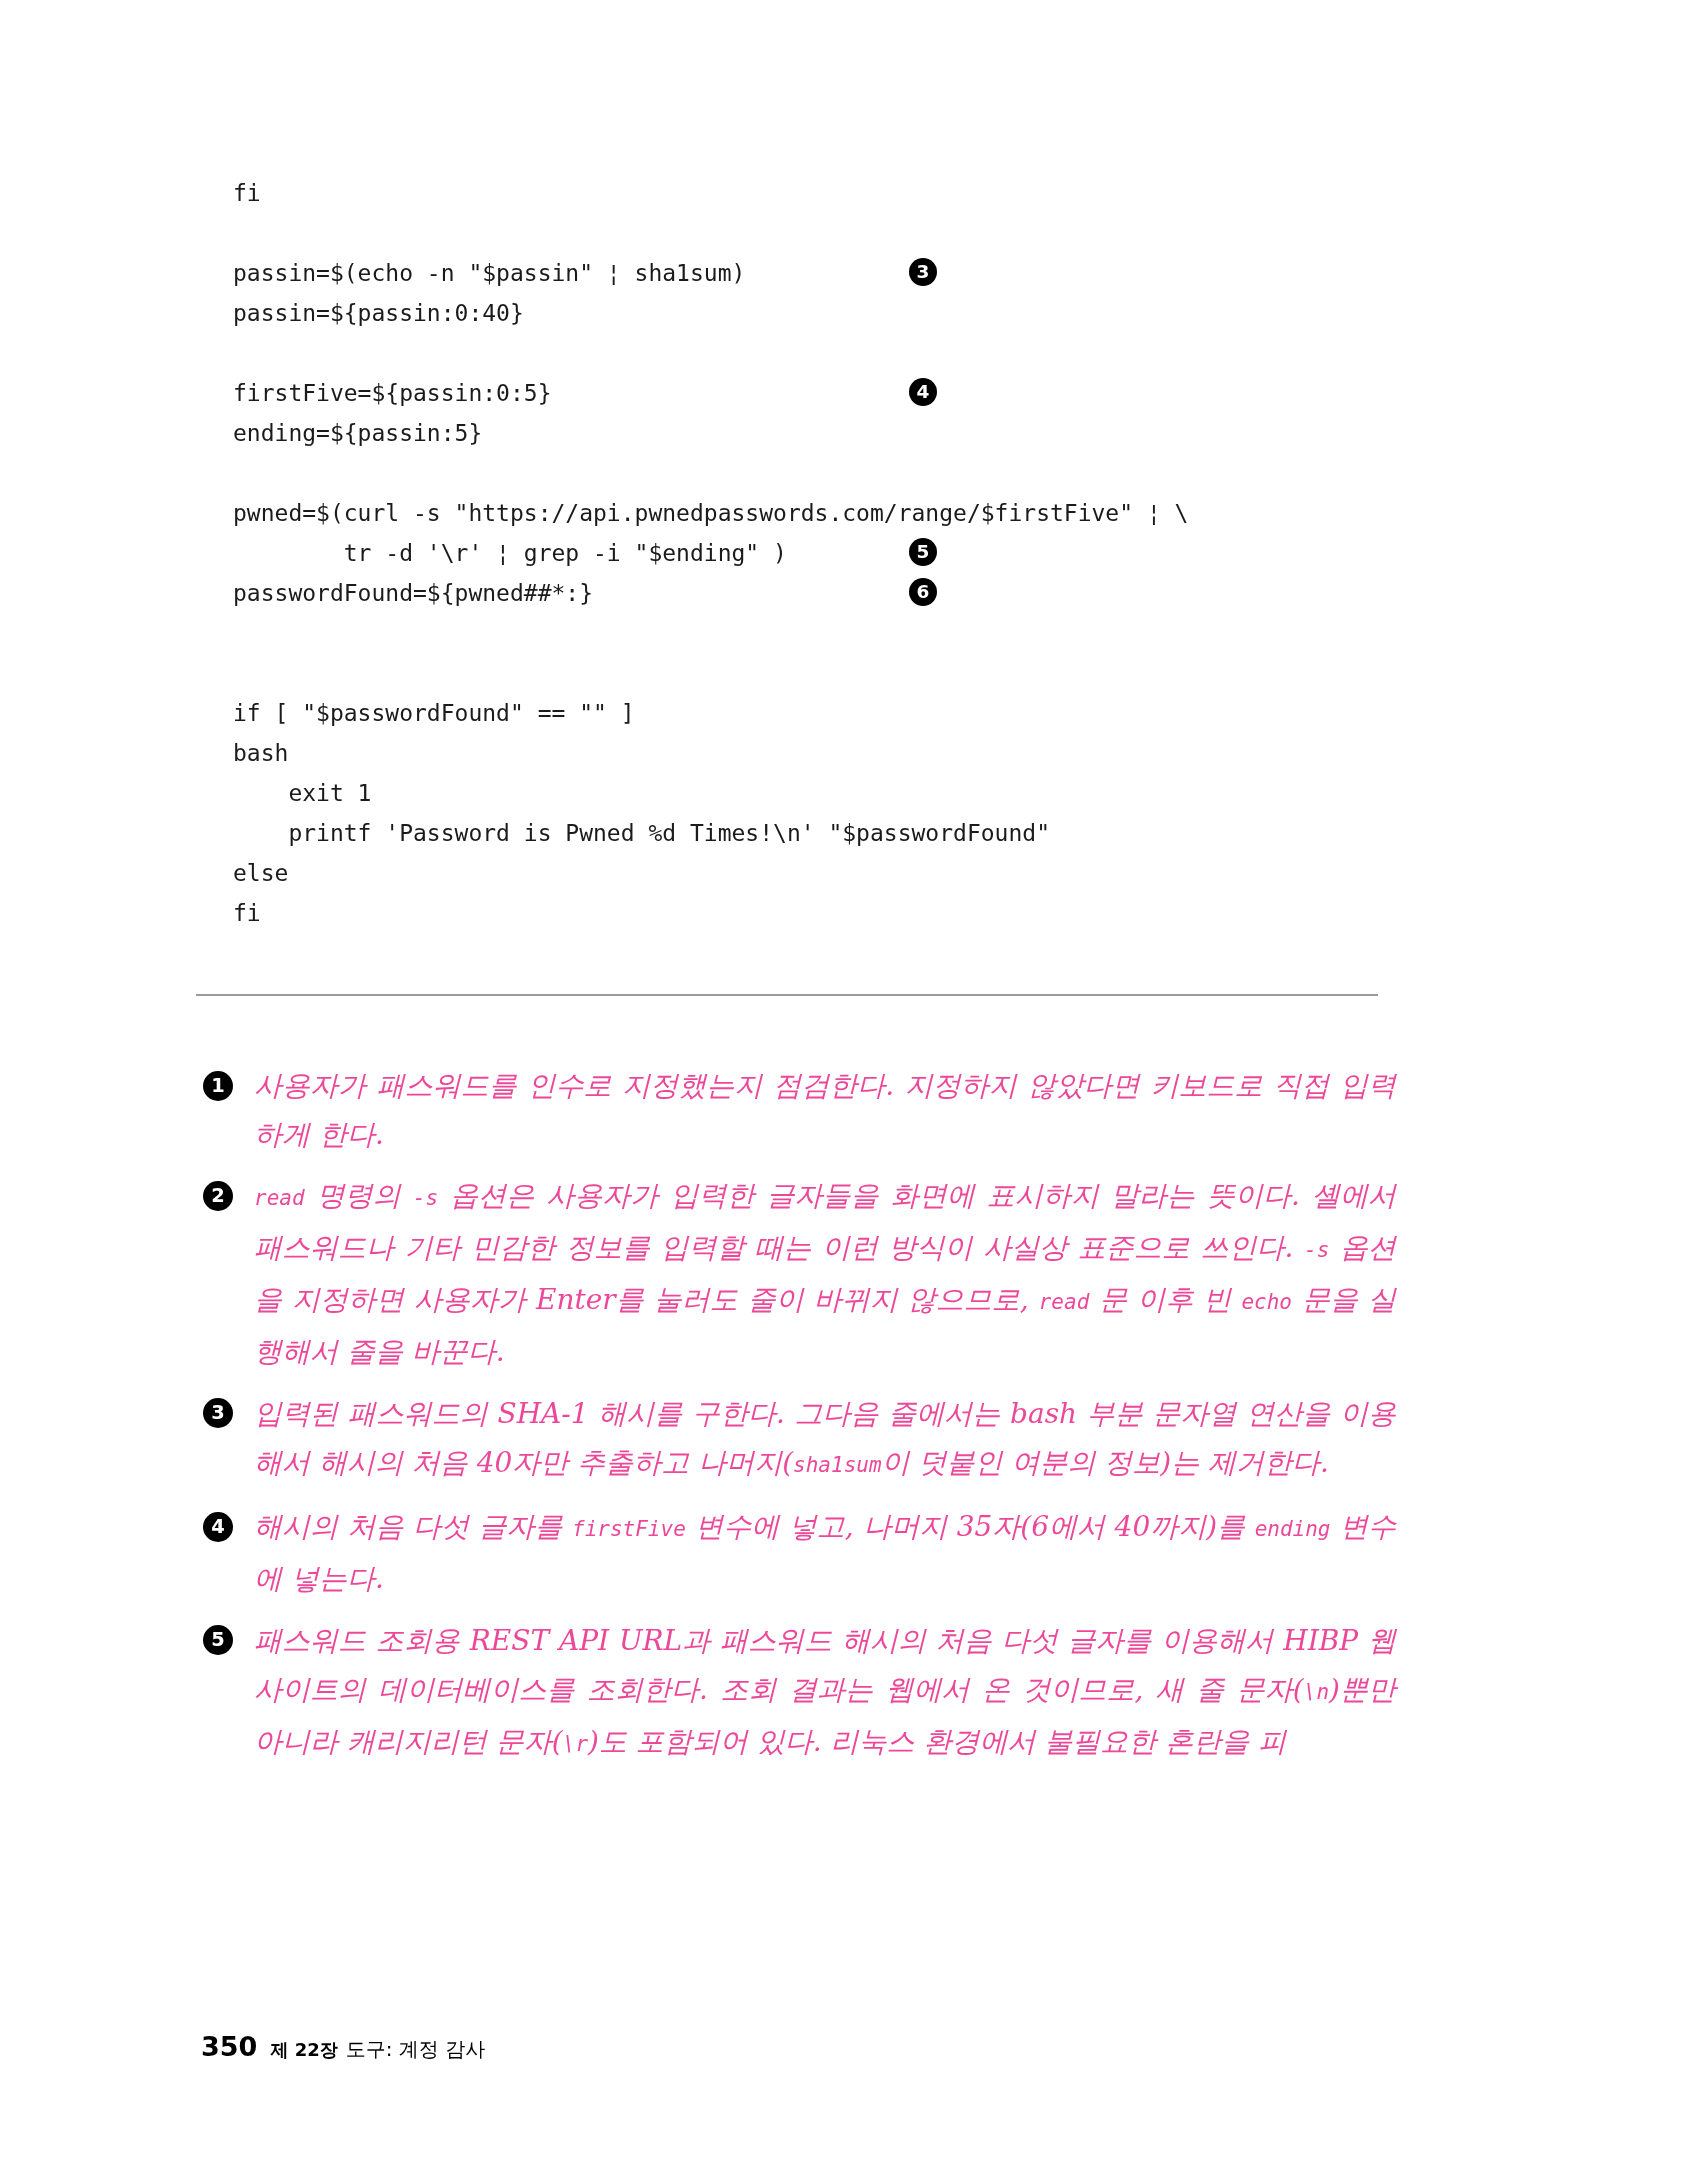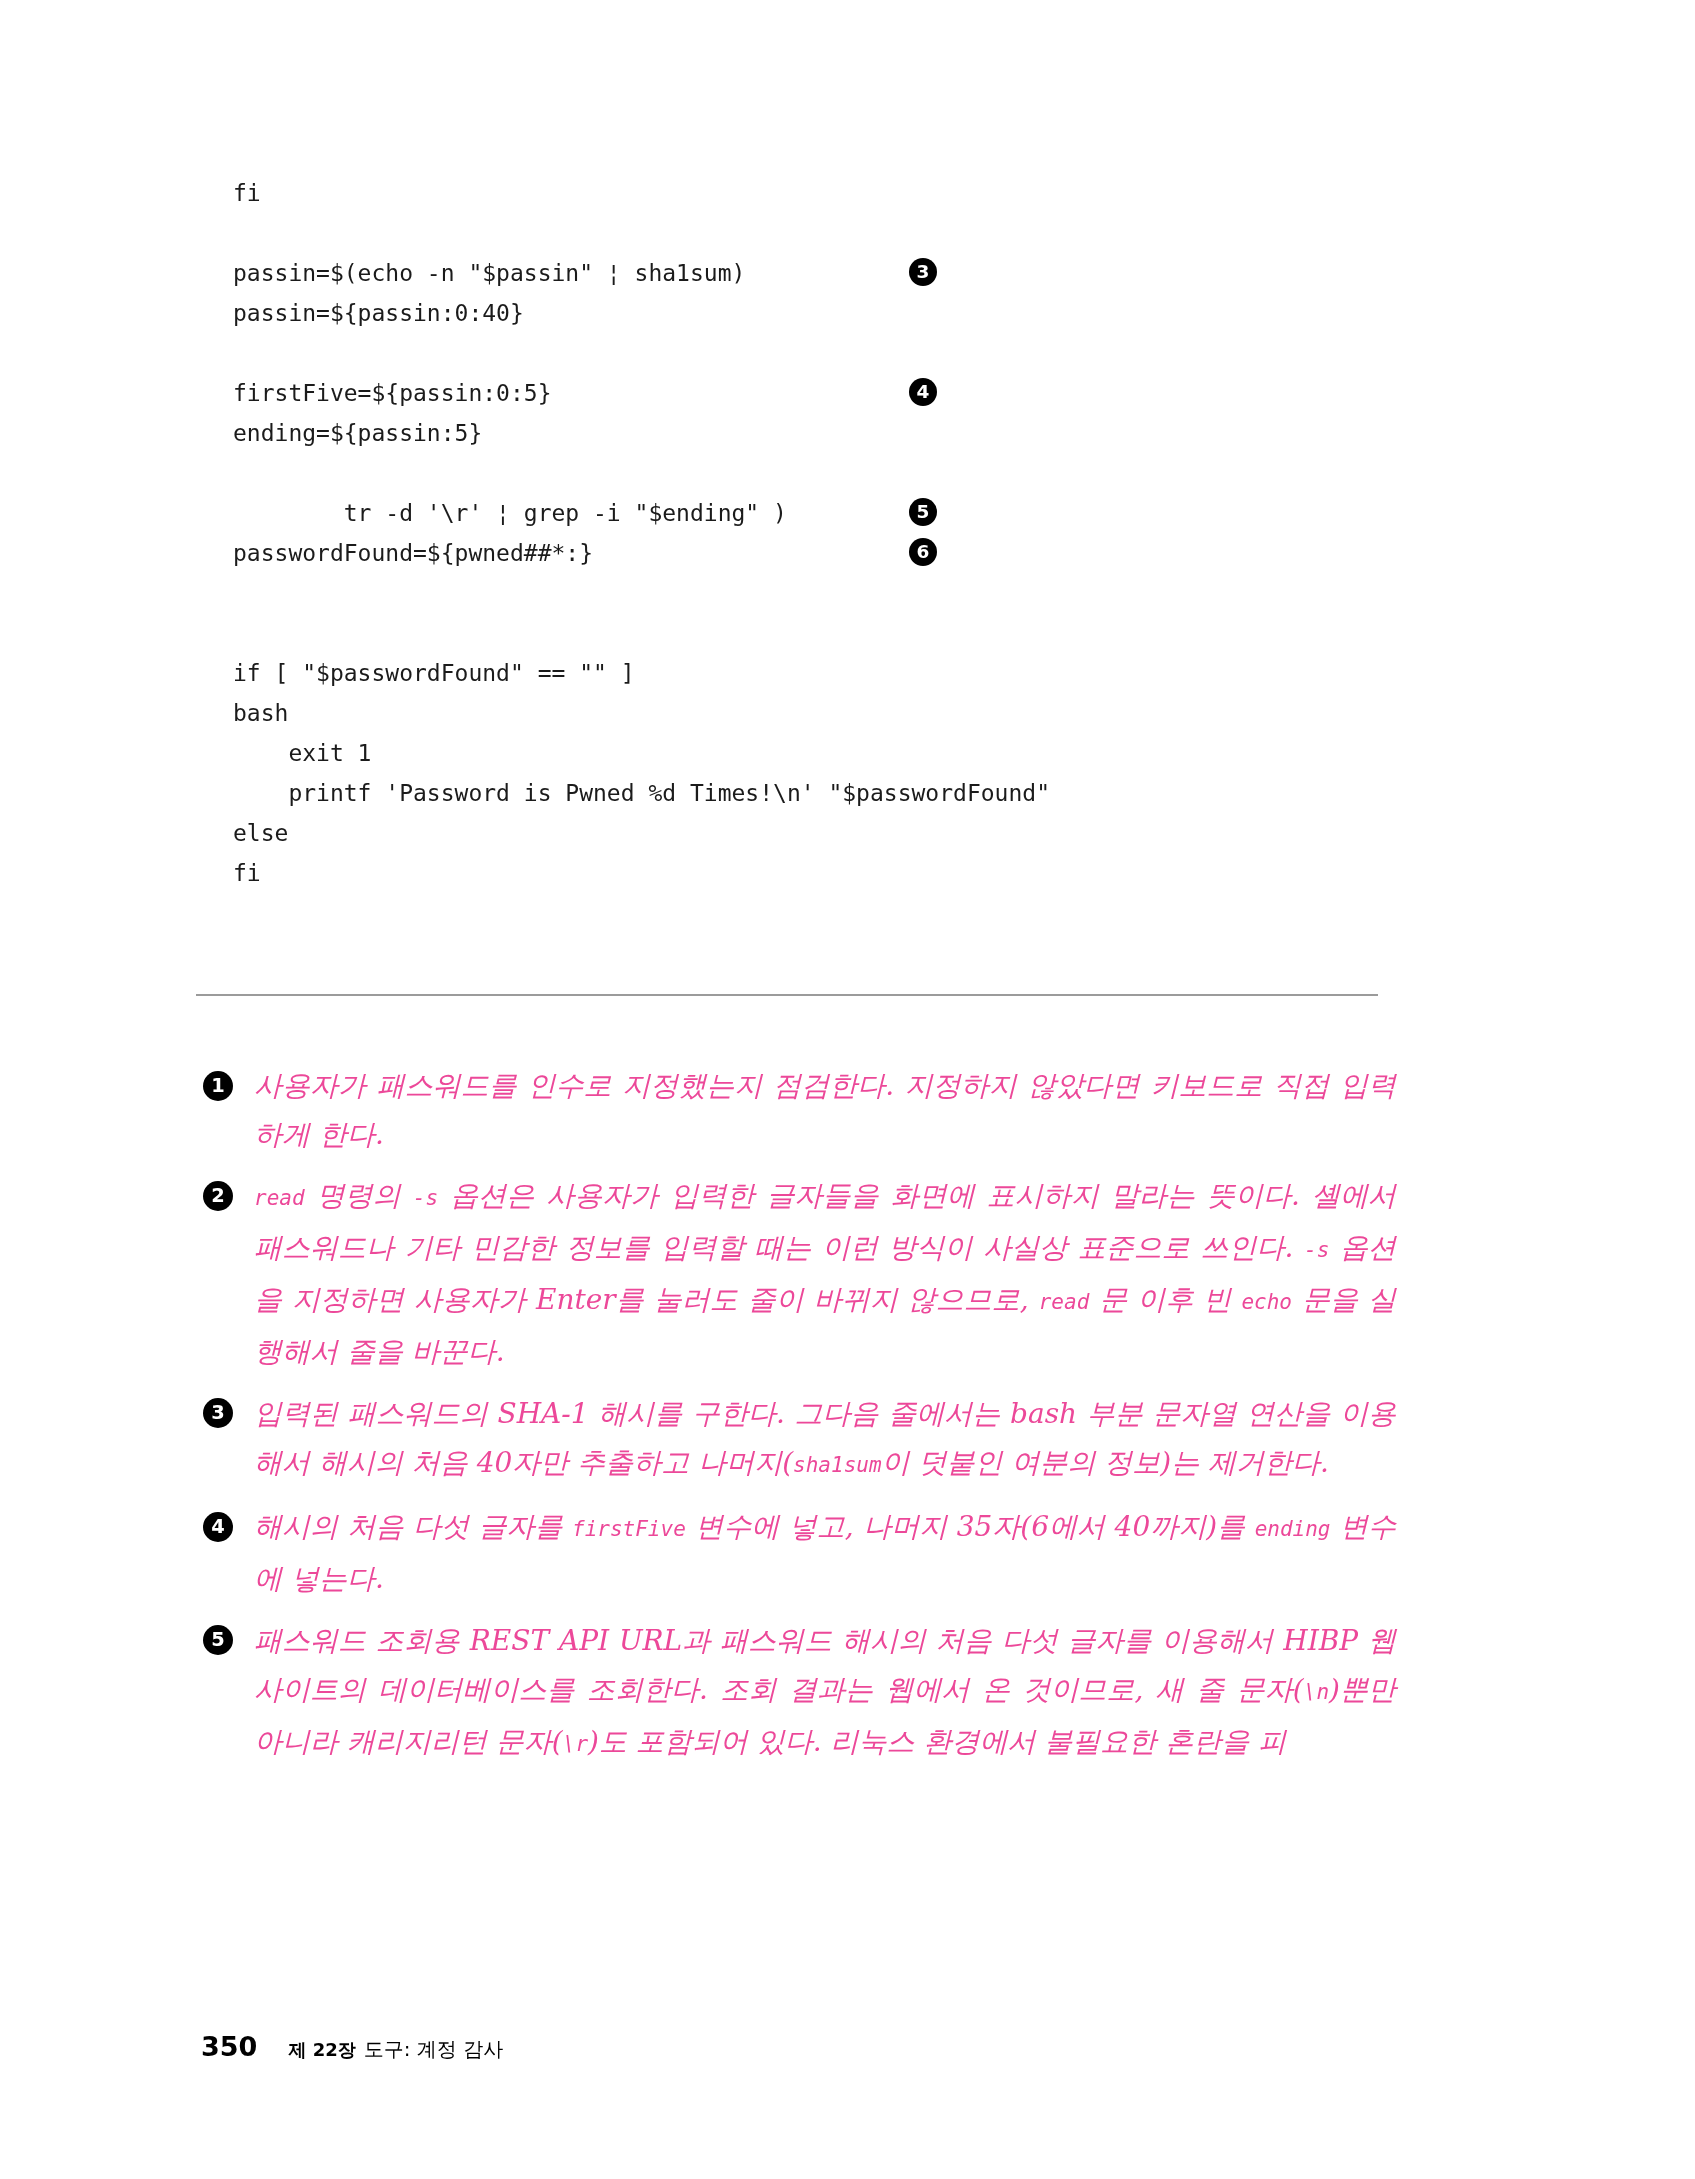--- a/index.html
+++ b/index.html
@@ -92,38 +92,39 @@
   
   .footer {
     position:absolute;
     top:2031px;
     left:201px;
     display:flex;
     align-items:baseline;
     font-family:"DejaVu Sans","Liberation Sans",sans-serif;
     color:#000;
   }
-  .footer .page-num  { font-size:27px; font-weight:bold; margin-right:31px; }
+  .footer .page-num  { font-size:27px; font-weight:bold; margin-right:13px; }
   .footer .chapter   { font-size:18px; font-weight:bold; margin-right:8px; }
   .footer .section   { font-size:20px; font-weight:normal; }
 </style>
 </head>
 <body>
 
 <div class="page">
 
   <div class="code-block">
       <div class="code-line"><span>fi</span></div>
       <div class="code-line"><span>&nbsp;</span></div>
       <div class="code-line"><span>passin=$(echo -n "$passin" ¦ sha1sum)</span><span class="callout-marker">3</span></div>
       <div class="code-line"><span>passin=${passin:0:40}</span></div>
       <div class="code-line"><span>&nbsp;</span></div>
       <div class="code-line"><span>firstFive=${passin:0:5}</span><span class="callout-marker">4</span></div>
       <div class="code-line"><span>ending=${passin:5}</span></div>
       <div class="code-line"><span>&nbsp;</span></div>
+      <div class="code-line"><span>pwned=$(curl -s "https://api.pwnedpasswords.com/range/$firstFive" ¦ \</span></div>
       <div class="code-line"><span>        tr -d '\r' ¦ grep -i "$ending" )</span><span class="callout-marker">5</span></div>
       <div class="code-line"><span>passwordFound=${pwned##*:}</span><span class="callout-marker">6</span></div>
       <div class="code-line"><span>&nbsp;</span></div>
       <div class="code-line"><span>&nbsp;</span></div>
       <div class="code-line"><span>if [ "$passwordFound" == "" ]</span></div>
       <div class="code-line"><span>bash</span></div>
       <div class="code-line"><span>    exit 1</span></div>
       <div class="code-line"><span>    printf 'Password is Pwned %d Times!\n' "$passwordFound"</span></div>
       <div class="code-line"><span>else</span></div>
       <div class="code-line"><span>fi</span></div>

